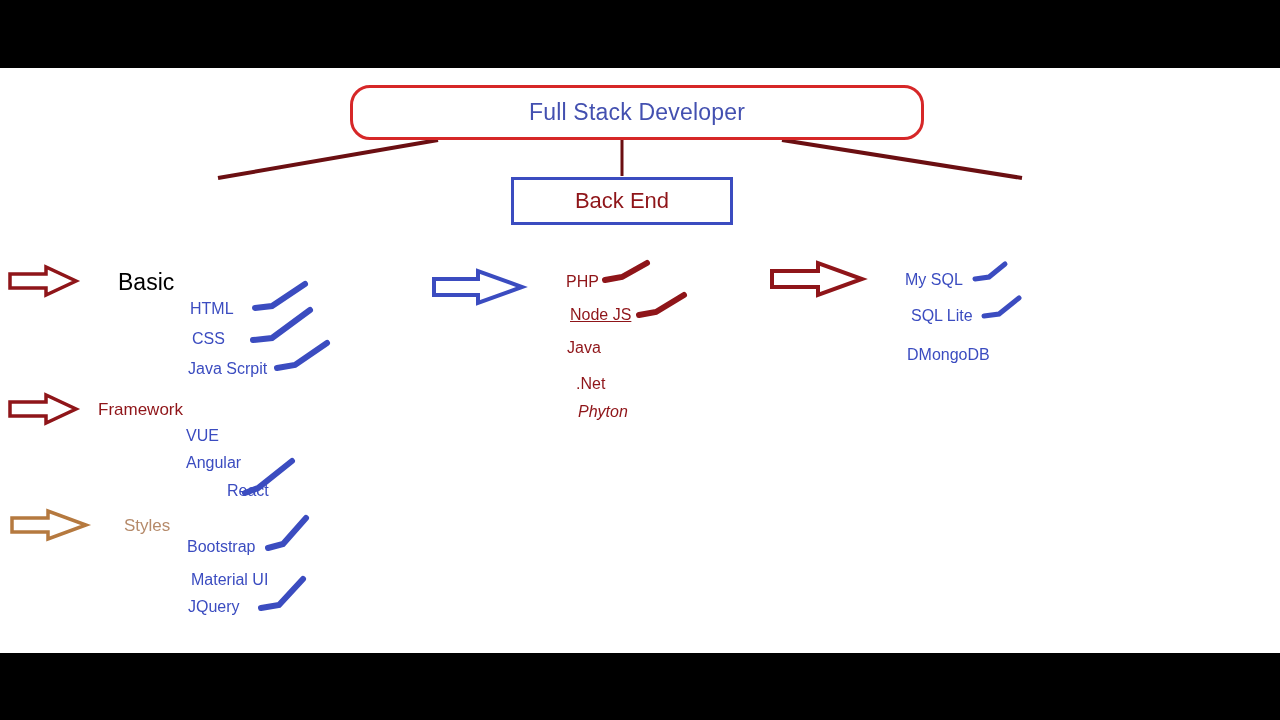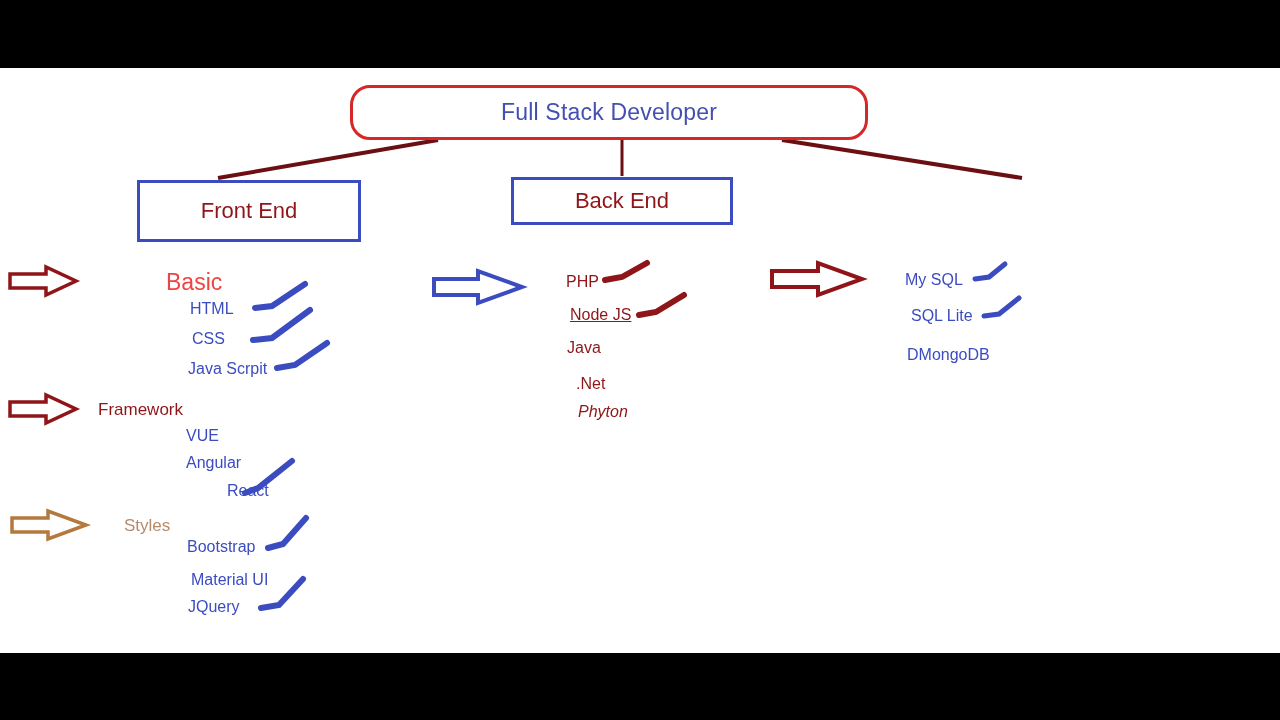--- a/index.html
+++ b/index.html
@@ -35,21 +35,21 @@
     background: #000000;
   }
   #bar-top { top: 0; height: 68px; }
   #bar-bottom { top: 653px; height: 67px; }
 
   
   #root-box {
     position: absolute;
     left: 350px;
     top: 17px;
-    width: 518px;
+    width: 574px;
     height: 55px;
     border: 3px solid #d62728;
     border-radius: 20px;
     box-sizing: border-box;
     background: #ffffff;
   }
   #root-box .label {
     position: absolute;
     left: 0;
     top: 0;
@@ -104,21 +104,21 @@
     line-height: 1;
   }
   .item.blue { color: #3b4cc0; }
   .item.red  { color: #8f1519; }
 
   .group-label {
     position: absolute;
     white-space: nowrap;
     line-height: 1;
   }
-  .group-label.basic     { font-size: 23px; color: #ef4444; margin-left: 48px; }
+  .group-label.basic     { font-size: 23px; color: #000000; }
   .group-label.framework { font-size: 17px; color: #8f1519; }
   .group-label.styles    { font-size: 17px; color: #b58a6a; margin-left: 19px; }
 
   
   #marks {
     position: absolute;
     left: 0;
     top: 0;
     width: 1280px;
     height: 585px;
@@ -138,23 +138,20 @@
     <svg id="connectors" viewBox="0 0 1280 585">
       <line x1="438" y1="72" x2="218" y2="110" stroke="#6b0f12" stroke-width="4"></line>
       <line x1="622" y1="72" x2="622" y2="108" stroke="#6b0f12" stroke-width="3"></line>
       <line x1="782" y1="72" x2="1022" y2="110" stroke="#6b0f12" stroke-width="4"></line>
     </svg>
 
     <div id="root-box">
       <span class="label">Full Stack Developer</span>
     </div>
 
-    <div class="cat-box" id="cat-frontend">
-      <span class="cat-label">Front End</span>
-    </div>
     <div class="cat-box" id="cat-backend">
       <span class="cat-label">Back End</span>
     </div>
 
     <div class="group-label basic" style="left:118px; top:203px;">Basic</div>
     <div class="item blue" style="left:190px; top:233px;">HTML</div>
     <div class="item blue" style="left:192px; top:263px;">CSS</div>
     <div class="item blue" style="left:188px; top:293px;">Java Scrpit</div>
 
     <div class="group-label framework" style="left:98px; top:333px;">Framework</div>

